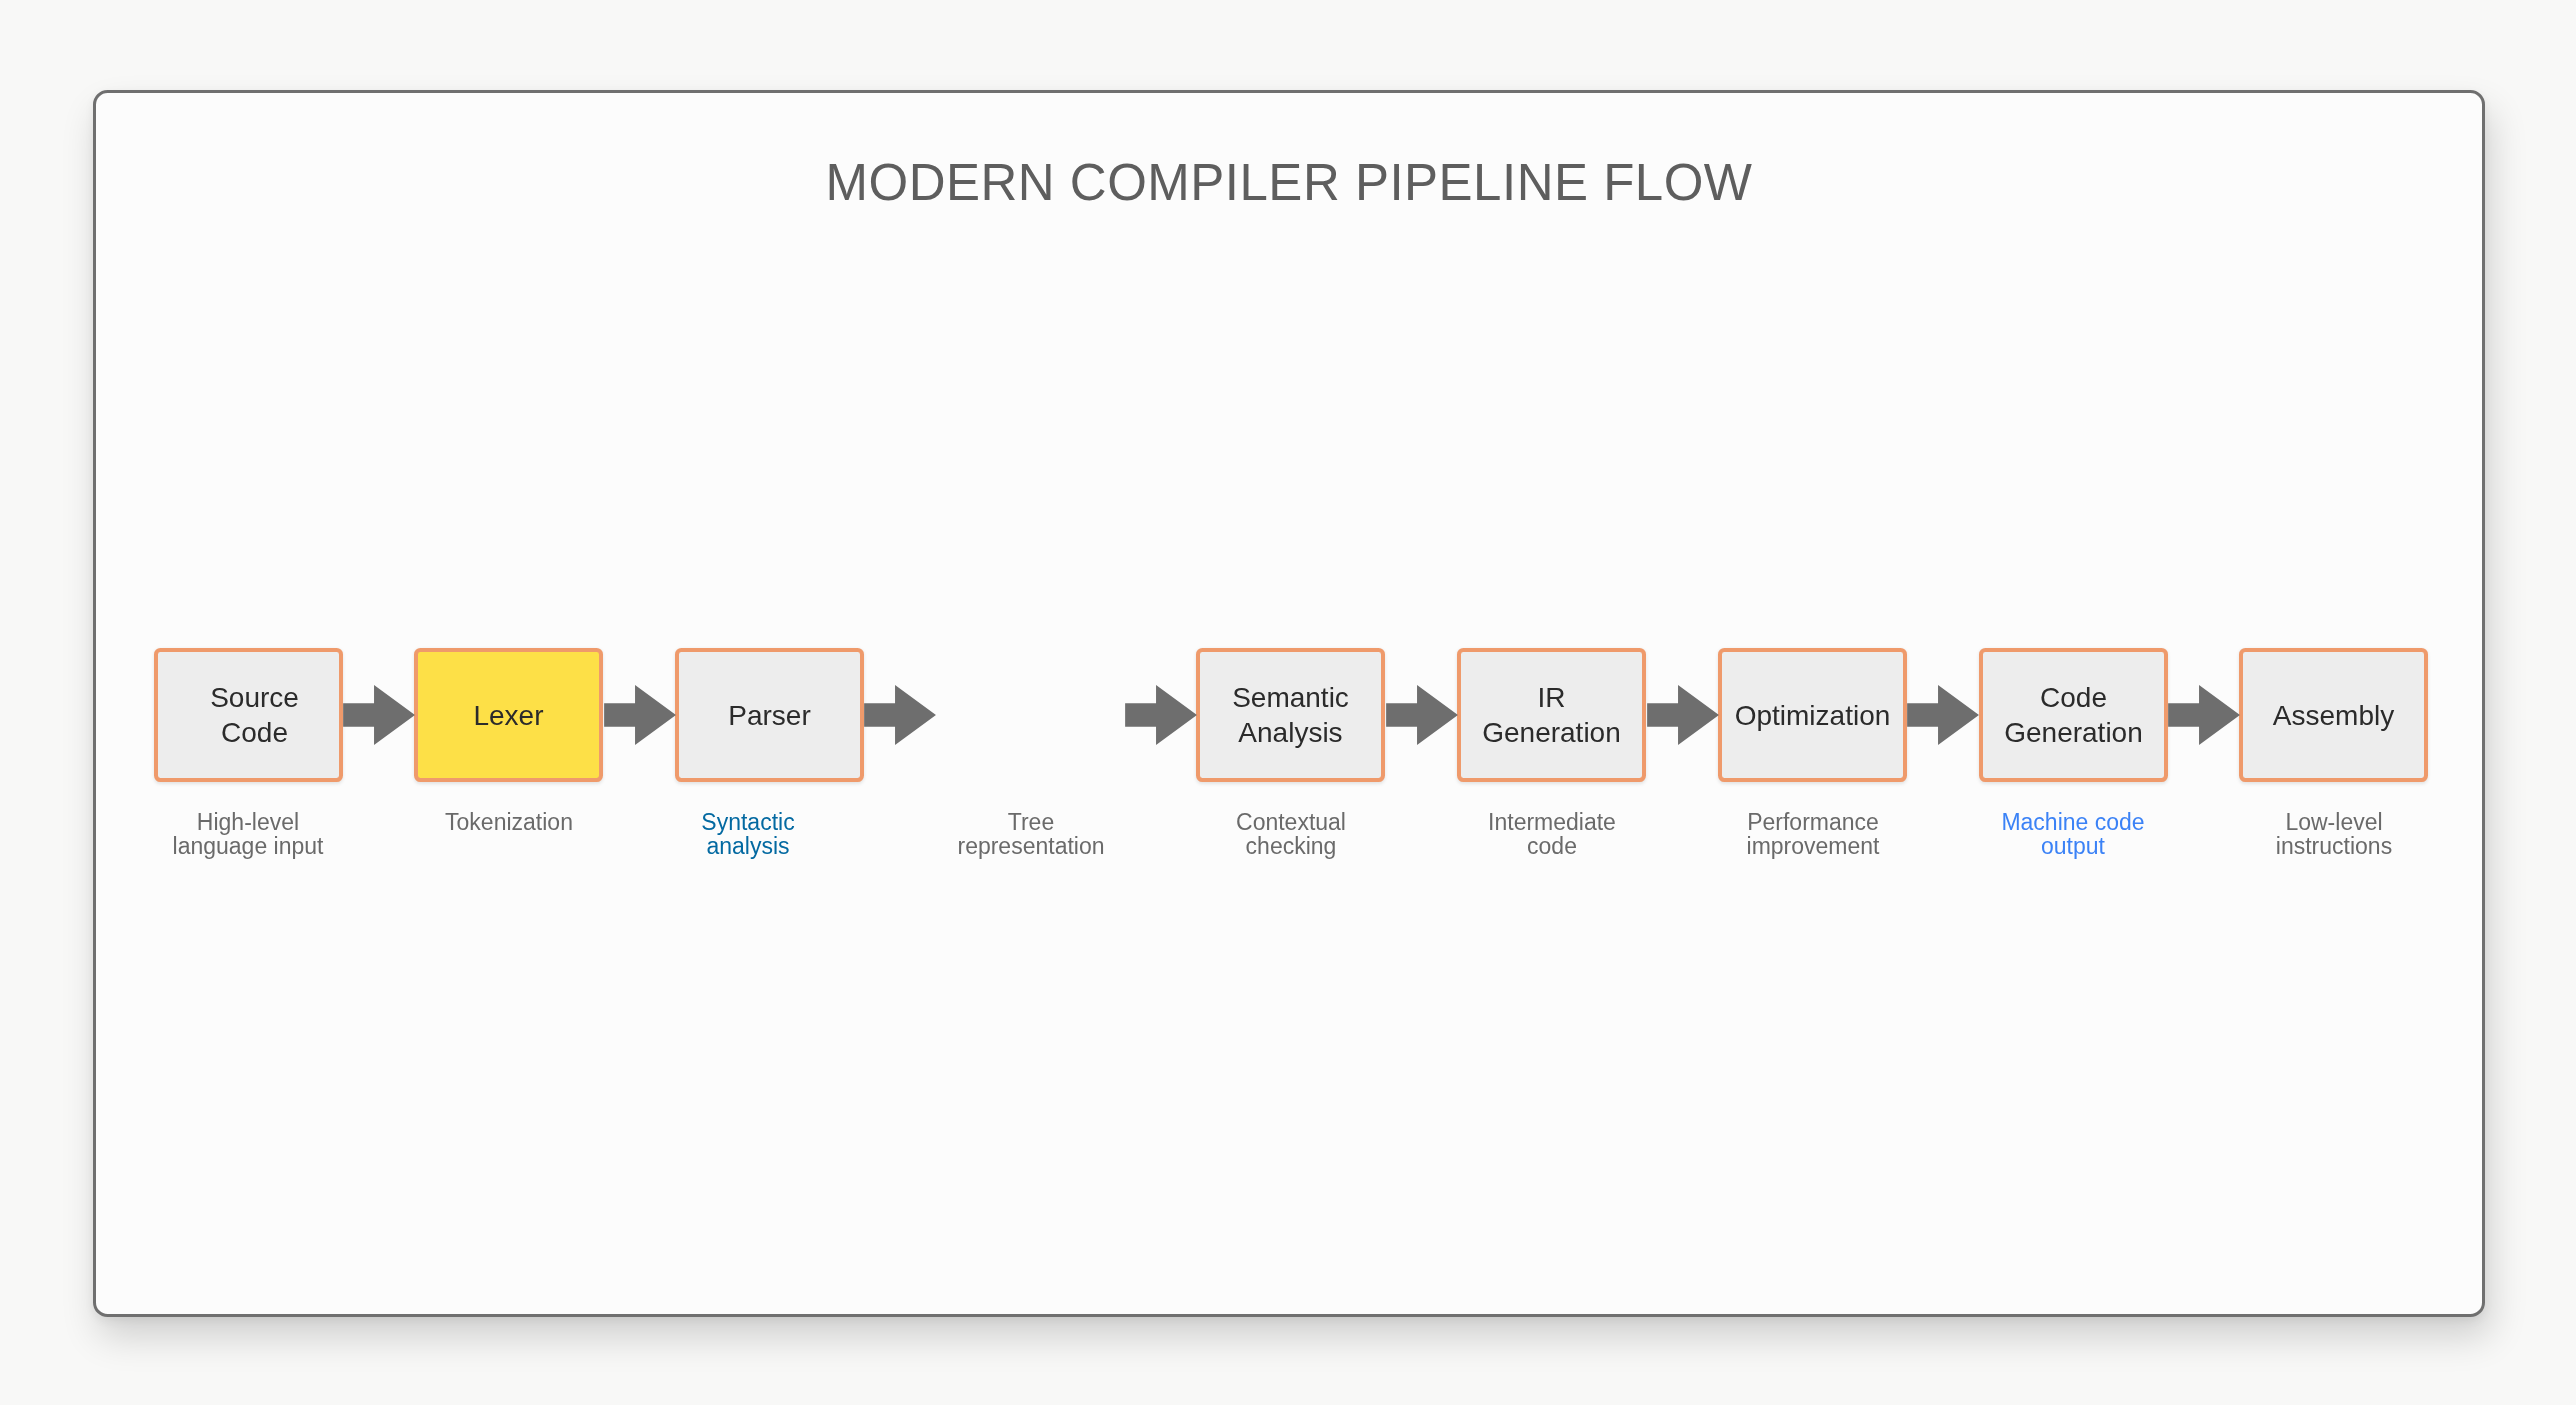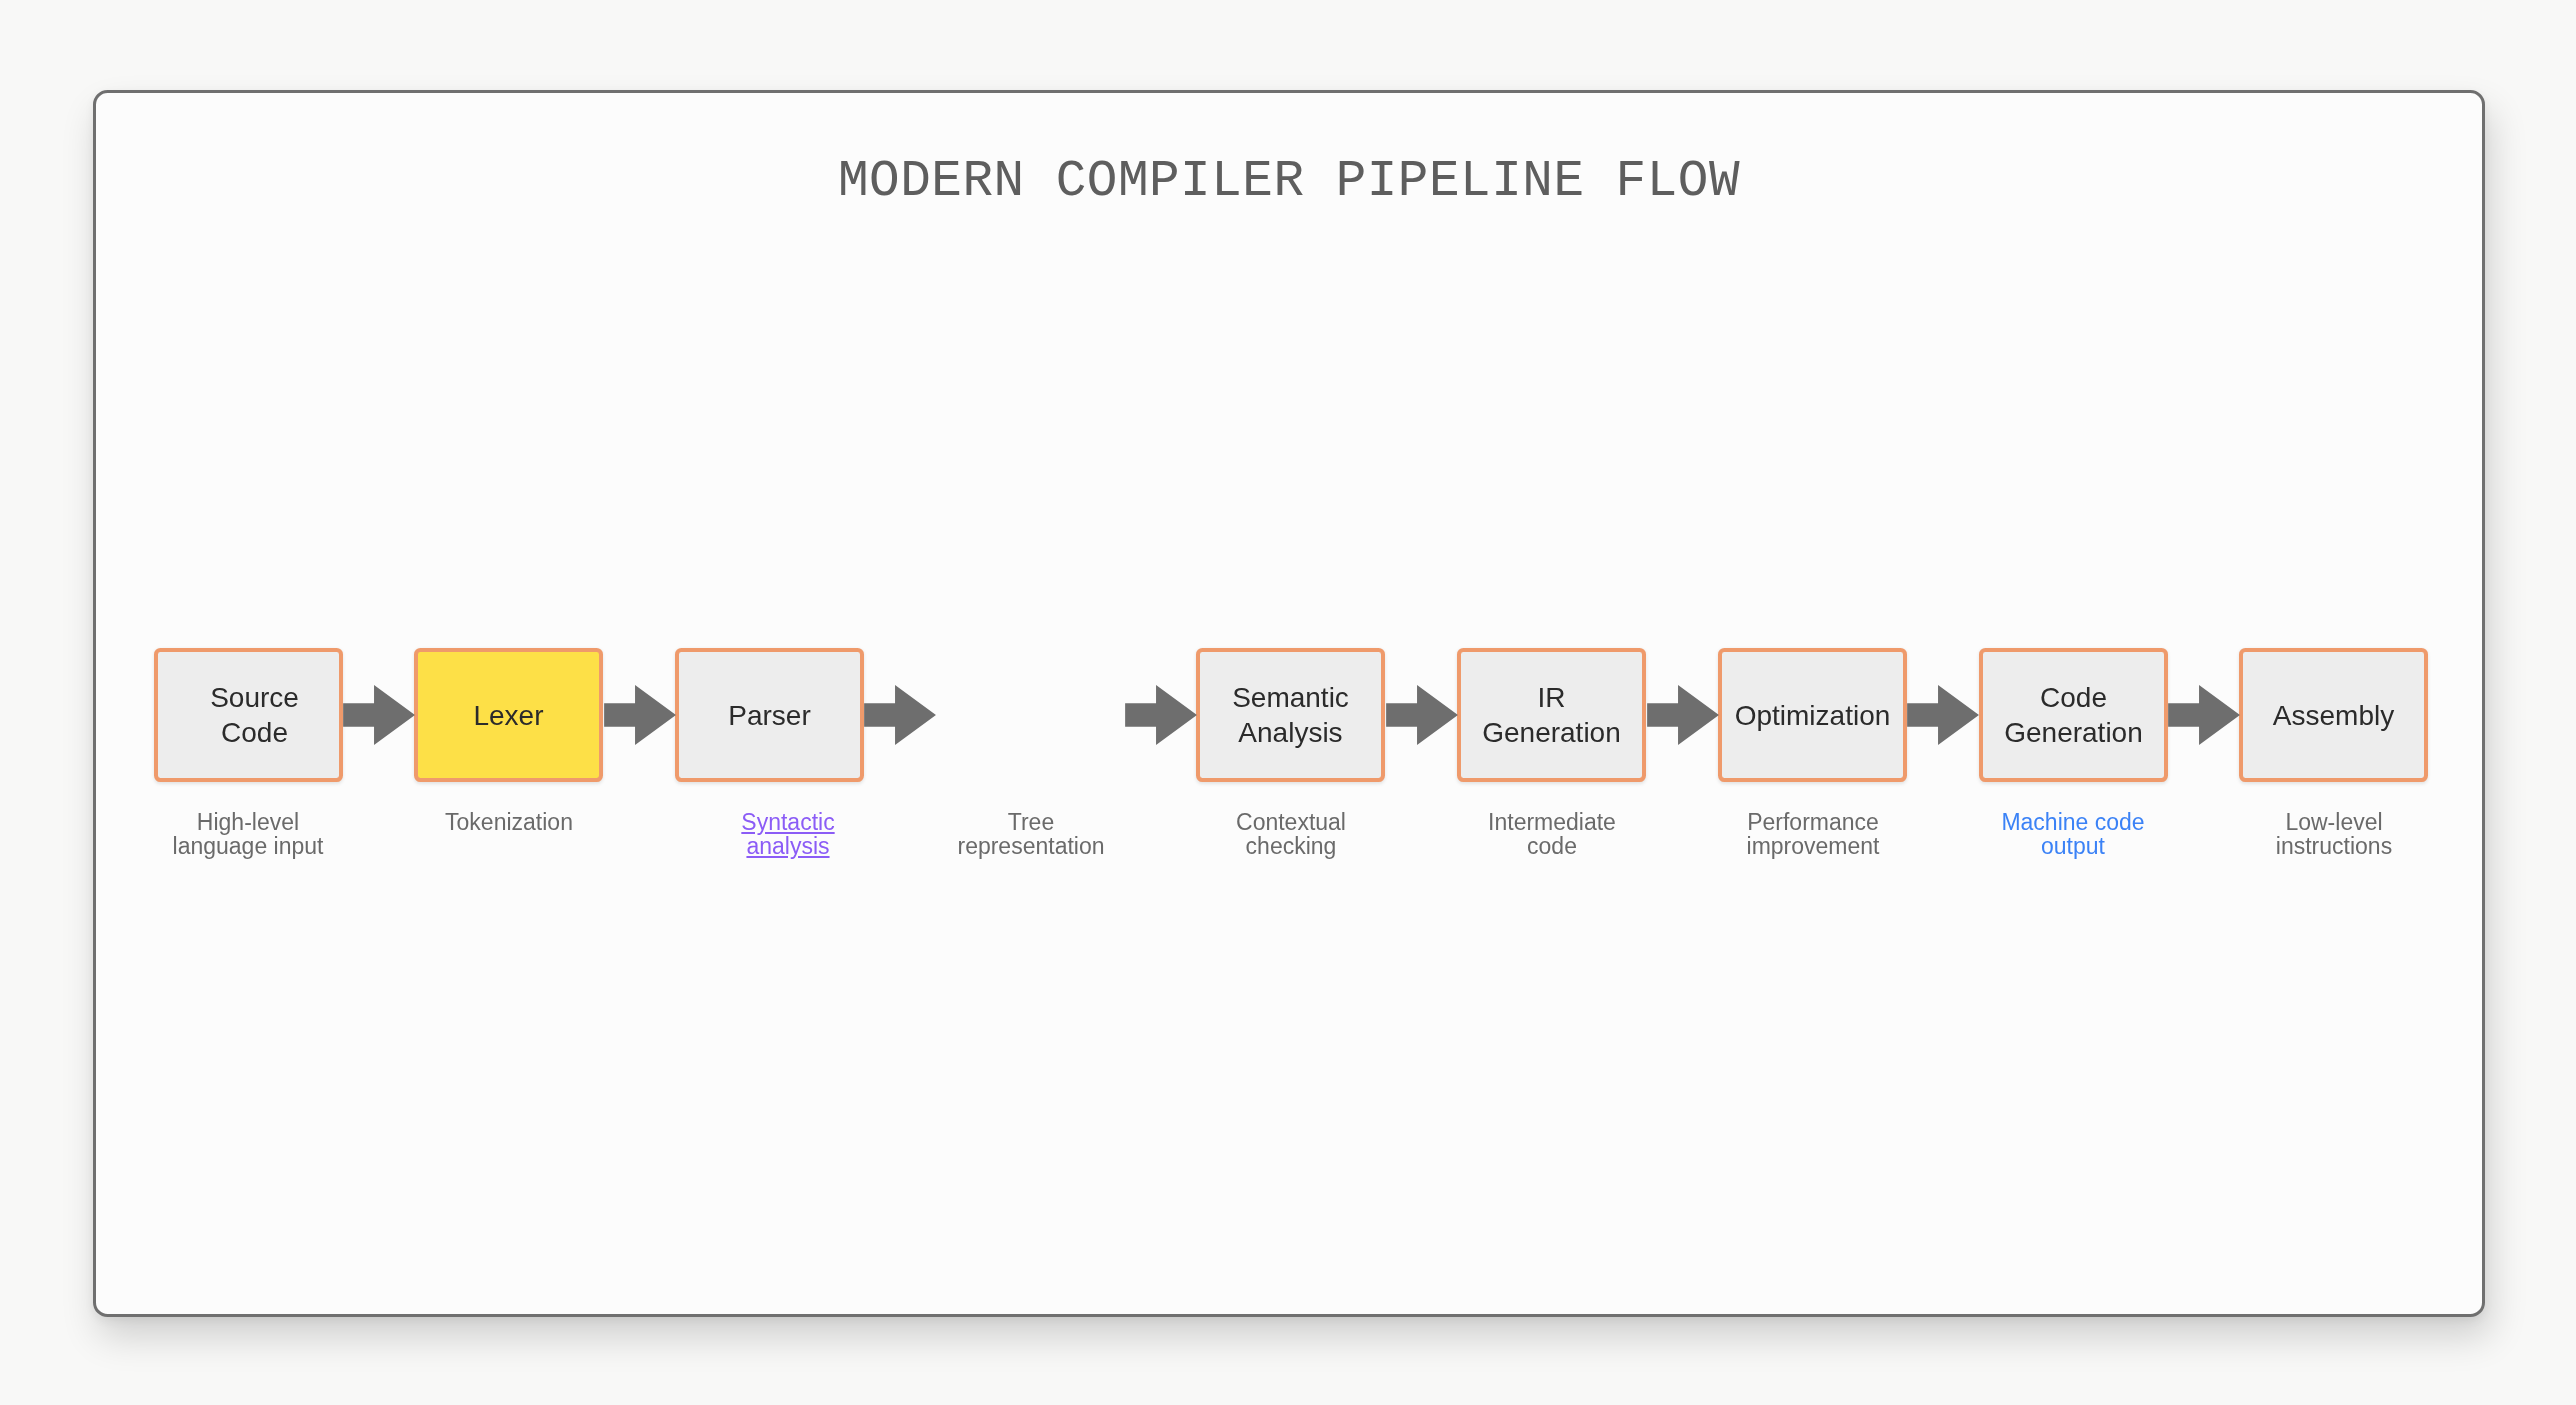--- a/index.html
+++ b/index.html
@@ -26,21 +26,20 @@
     position: absolute;
     left: 0;
     right: 0;
     top: 60px;
     text-align: center;
     font-size: 51px;
     color: #5e5e5e;
     letter-spacing: 0.5px;
     font-weight: normal;
     margin: 0;
-    font-family: Liberation Mono, monospace;
   }
   .stage {
     position: absolute;
     top: 555px;
     width: 189px;
     height: 134px;
     box-sizing: border-box;
     background: #ededed;
     border: 4.6px solid #ef9a6b;
     border-radius: 6.4px;
@@ -87,21 +86,21 @@
   <div id="stage-5" class="stage" style="left: 1361px; border-color: rgb(239, 154, 107); background: rgb(237, 237, 237); color: rgb(43, 43, 43);">IR
 Generation</div>
   <div id="stage-6" class="stage" style="left: 1622px; border-color: rgb(239, 154, 107); background: rgb(237, 237, 237); color: rgb(43, 43, 43);">Optimization</div>
   <div id="stage-7" class="stage" style="left: 1883px; border-color: rgb(239, 154, 107); background: rgb(237, 237, 237); color: rgb(43, 43, 43);">Code
 Generation</div>
   <div id="stage-8" class="stage" style="left: 2143px; border-color: rgb(239, 154, 107); background: rgb(237, 237, 237); color: rgb(43, 43, 43);">Assembly</div>
 
   <div id="desc-0" class="desc" style="left: 33px; color: rgb(106, 106, 106);">High-level
 language input</div>
   <div id="desc-1" class="desc" style="left: 294px; color: rgb(106, 106, 106);">Tokenization</div>
-  <div id="desc-2" class="desc" style="left: 573px; color: #8b5cf6; text-decoration: underline;">Syntactic
+  <div id="desc-2" class="desc" style="left: 533px; color: #0369a1;">Syntactic
 analysis</div>
   <div id="desc-3" class="desc" style="left: 816px; color: rgb(106, 106, 106);">Tree
 representation</div>
   <div id="desc-4" class="desc" style="left: 1076px; color: rgb(106, 106, 106);">Contextual
 checking</div>
   <div id="desc-5" class="desc" style="left: 1337px; color: rgb(106, 106, 106);">Intermediate
 code</div>
   <div id="desc-6" class="desc" style="left: 1598px; color: rgb(106, 106, 106);">Performance
 improvement</div>
   <div id="desc-7" class="desc" style="left: 1858px; color: #3b82f6;">Machine code

